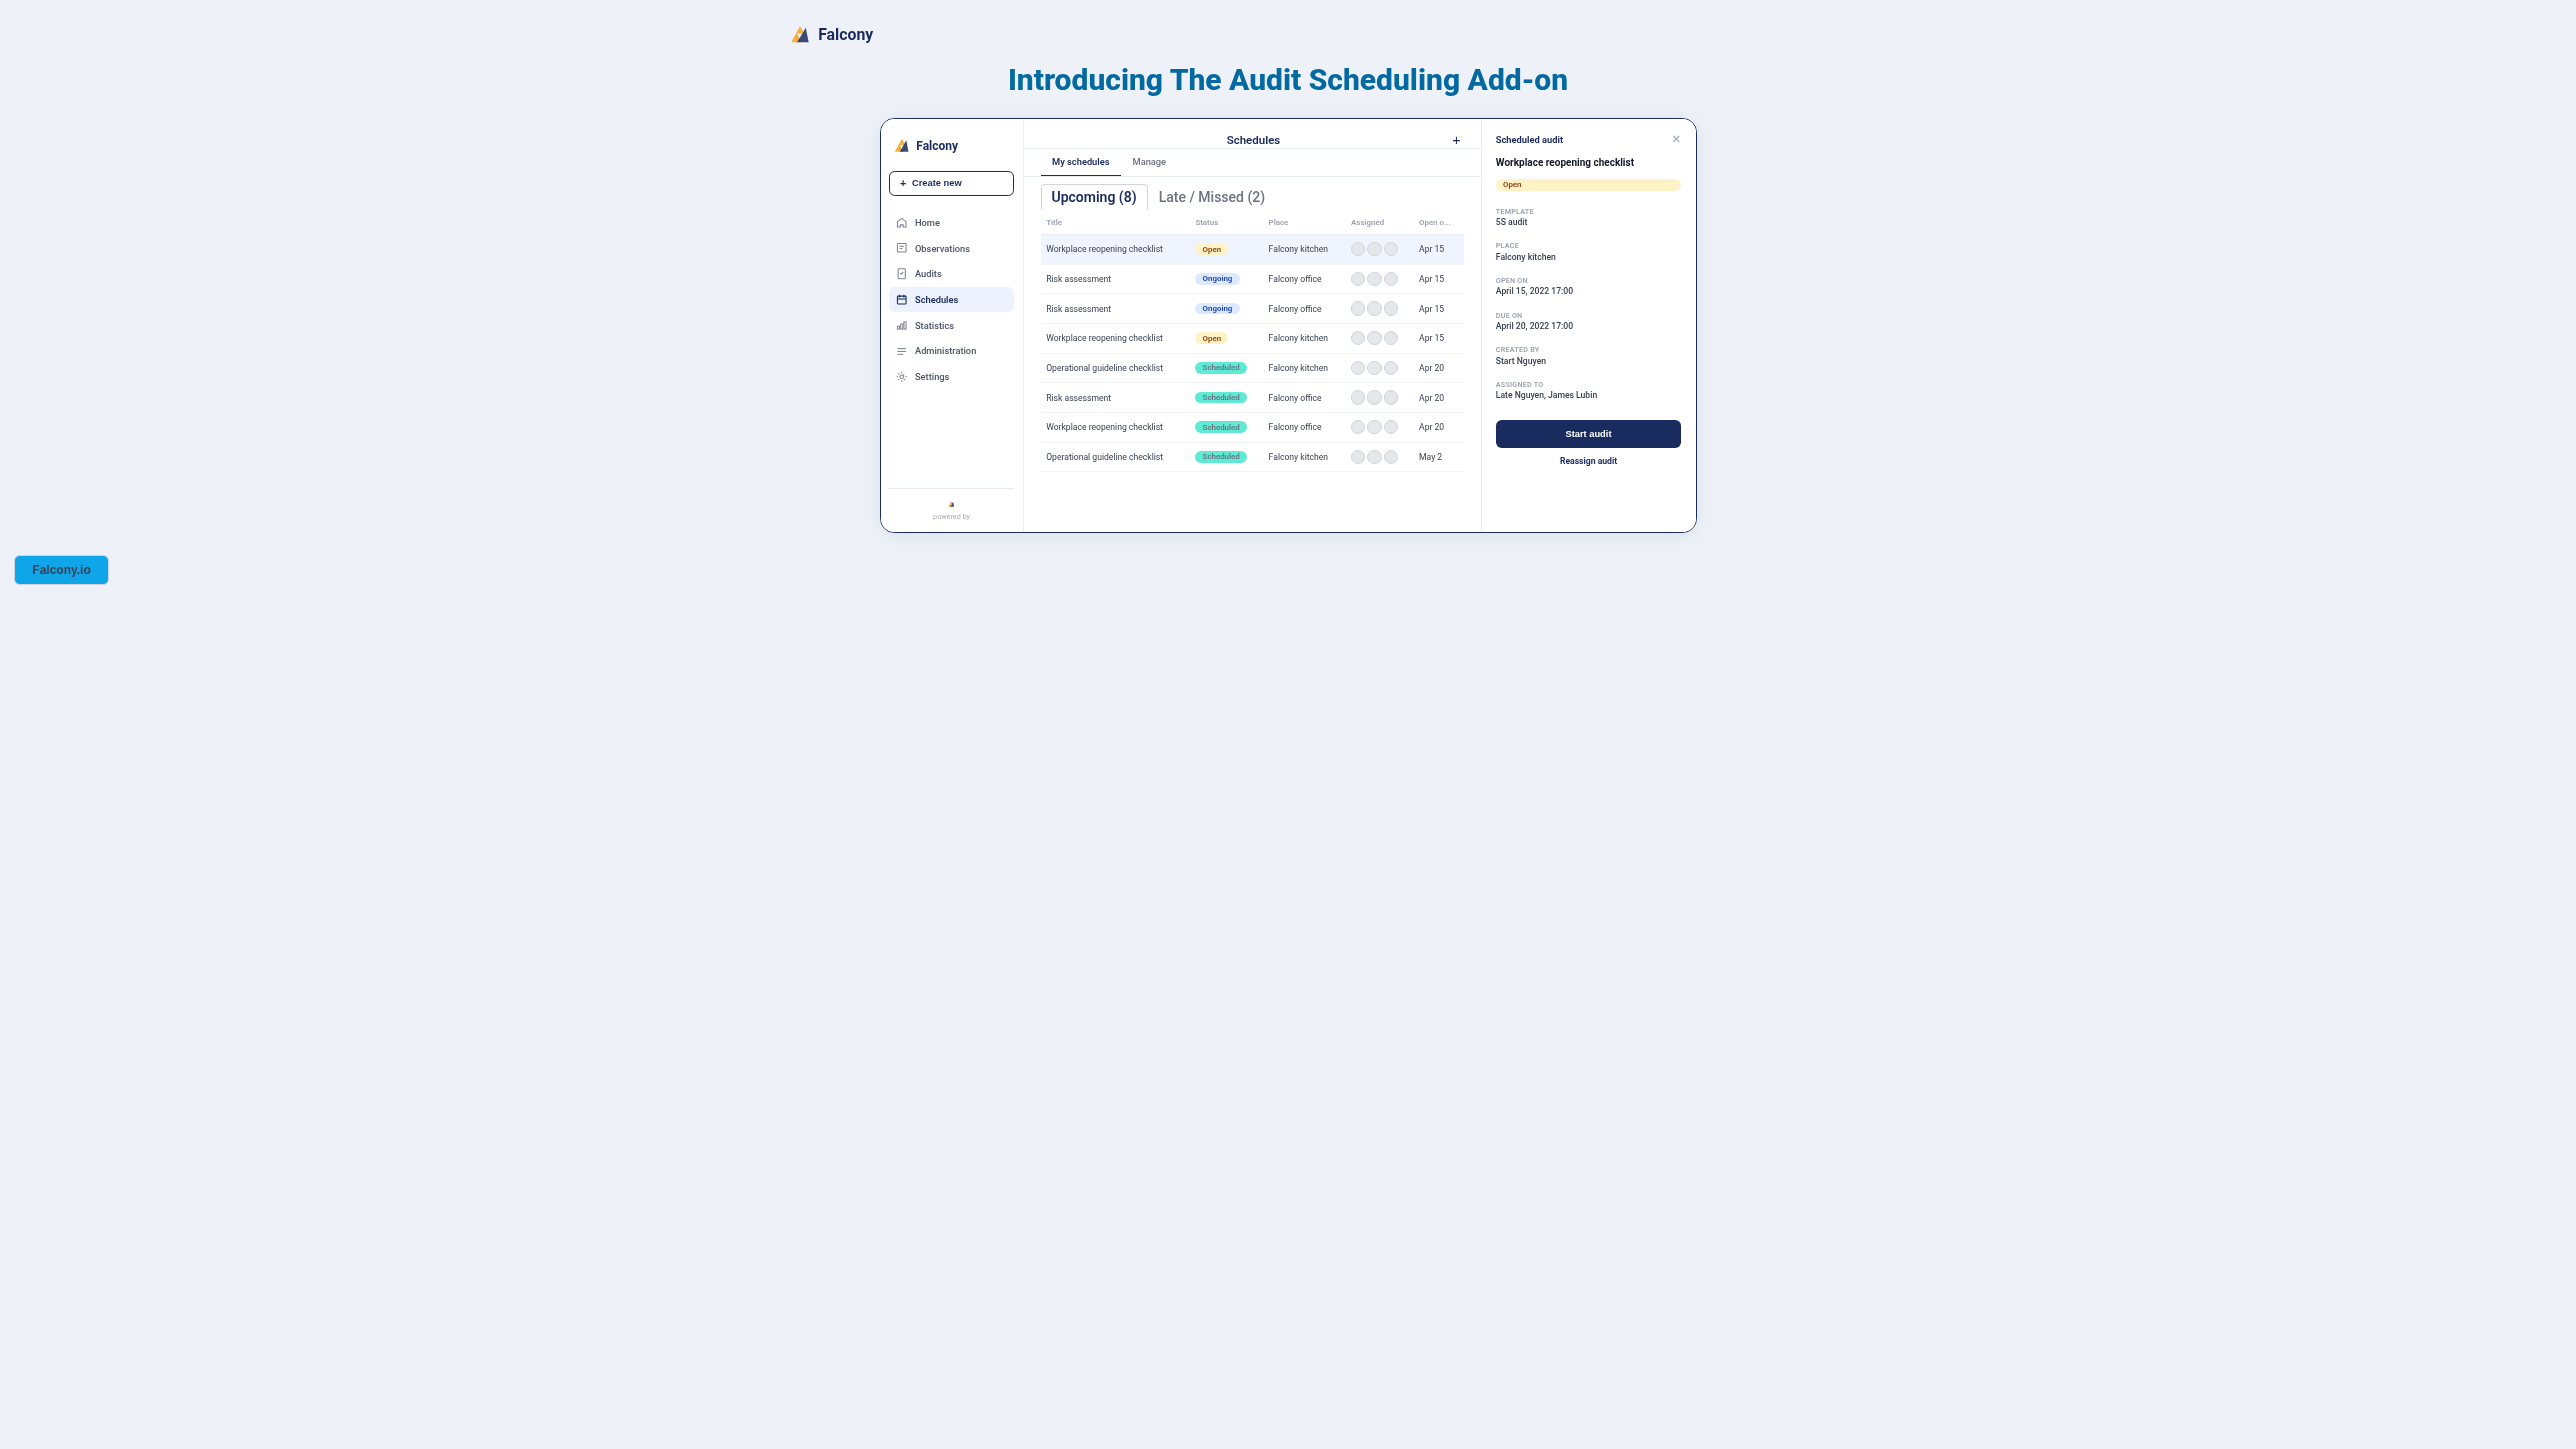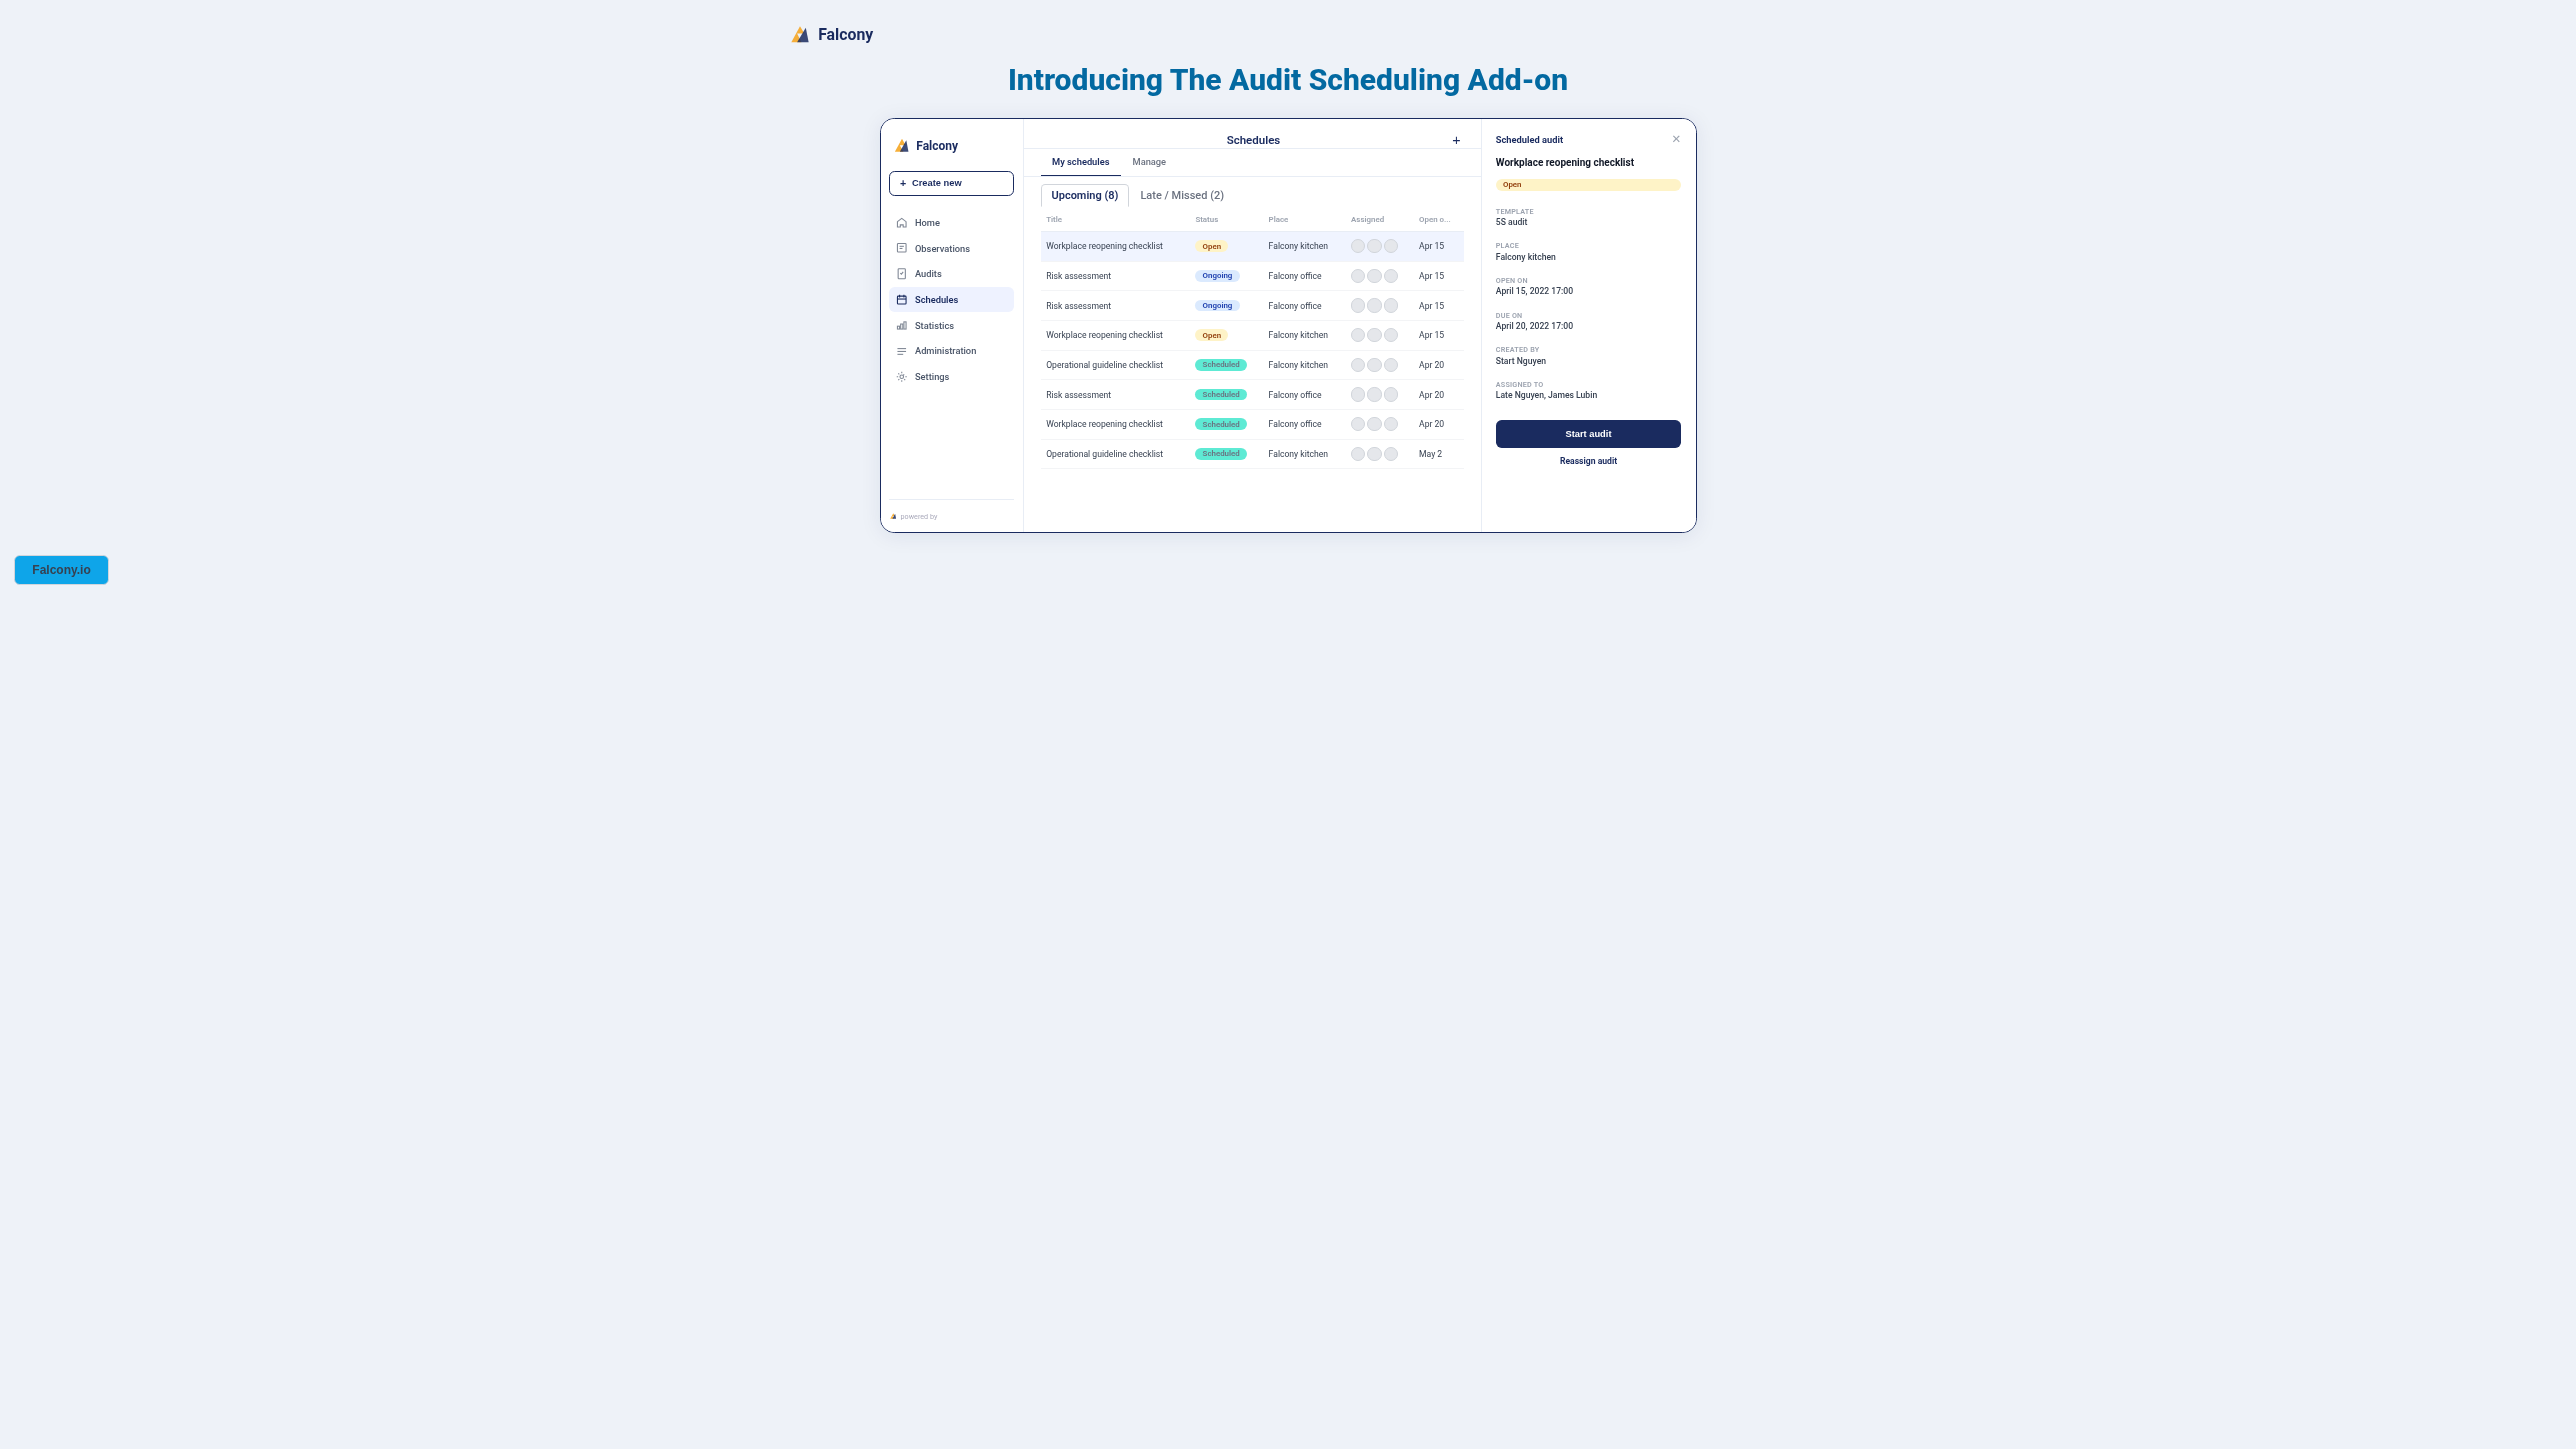--- a/index.html
+++ b/index.html
@@ -129,20 +129,21 @@
     .nav-item.active .nav-icon { opacity: 1; }
 
     .sidebar-footer {
       padding-top: 11.5px;
       border-top: 0.7px solid #e8edf5;
       font-size: 7.2px;
       color: #aab;
       display: flex;
       align-items: center;
       gap: 2.9px;
+      flex-direction: column;
     }
 
     
     .main-content {
       flex: 1;
       display: flex;
       flex-direction: column;
       position: relative;
     }
 
@@ -191,21 +192,21 @@
       border-bottom: 1.4px solid #1a2b5f;
     }
 
     .sub-tabs-row {
       display: flex;
       gap: 0;
       padding: 7.2px 17px 0;
     }
     .sub-tab {
       padding: 4.3px 10px;
-      font-size: 11px;
+      font-size: 14px;
       font-weight: 500;
       color: #6b7280;
       cursor: pointer;
       border-radius: 4.3px 4.3px 0 0;
       border: 0.7px solid transparent;
     }
     .sub-tab.active {
       color: #1a2b5f;
       font-weight: 600;
       background: #fff;

